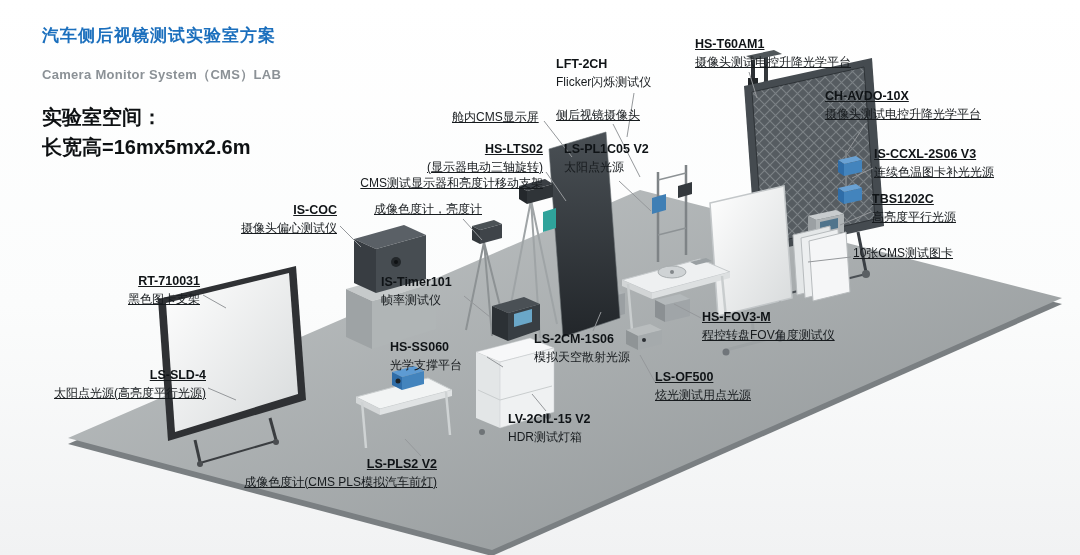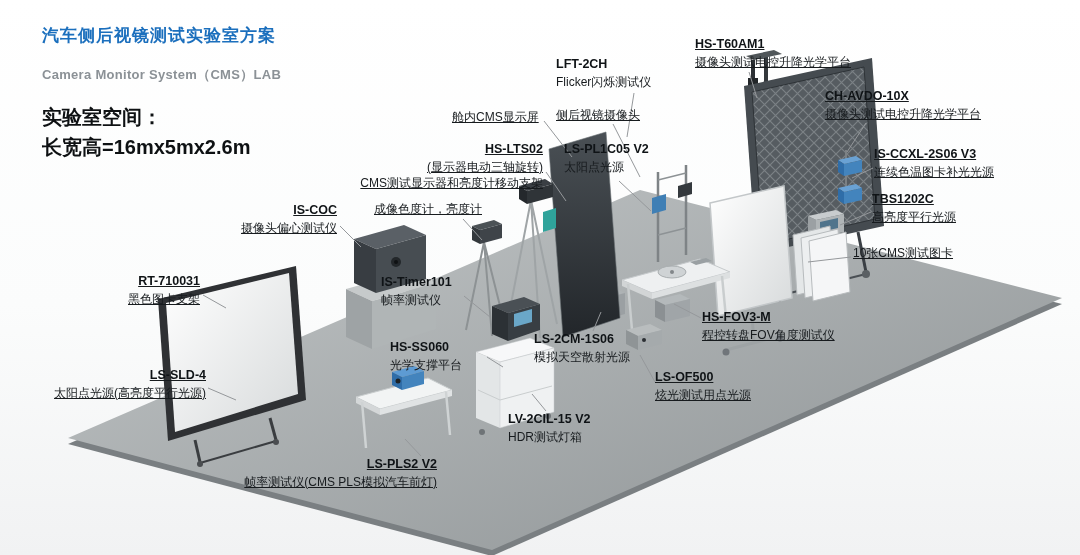--- a/index.html
+++ b/index.html
@@ -330,16 +330,16 @@
     <div class="desc">炫光测试用点光源</div>
   </div>
 
   <div class="label ac" style="left:508px;top:411px;width:98px">
     <div class="model">LV-2CIL-15 V2</div>
     <div class="desc">HDR测试灯箱</div>
   </div>
 
   <div class="label ar" style="left:213px;top:456px;width:224px">
     <div class="model">LS-PLS2 V2</div>
-    <div class="desc">帧率测试仪(CMS PLS模拟汽车前灯)</div>
+    <div class="desc">成像色度计(CMS PLS模拟汽车前灯)</div>
   </div>
 
 </div>
 
 </body></html>

